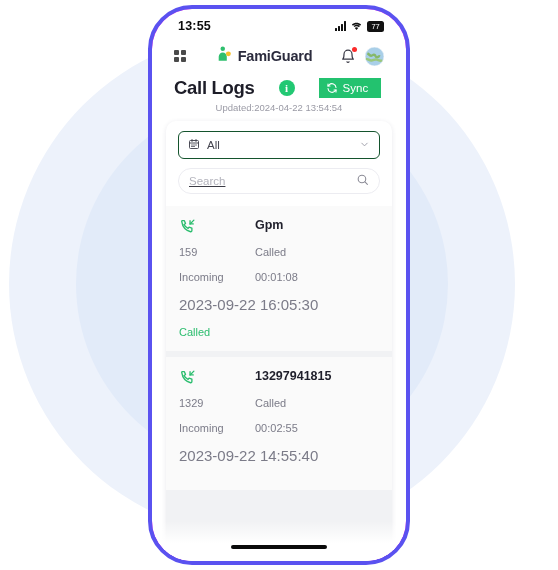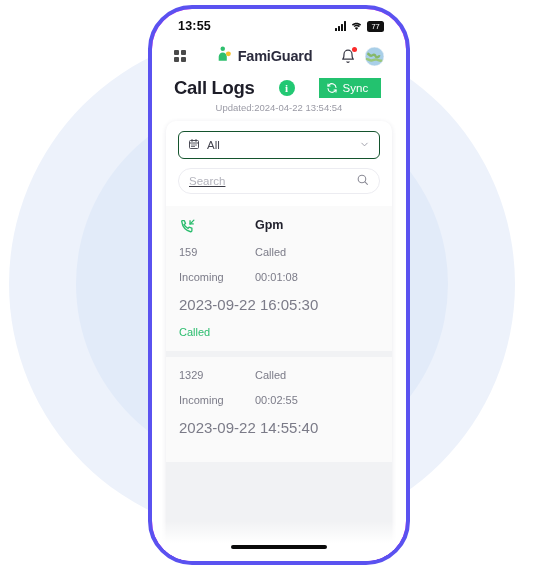--- a/index.html
+++ b/index.html
@@ -437,20 +437,30 @@
             </div>
             <div class="rec-row">
               <div class="rec-col-a">Incoming</div>
               <div class="rec-col-b">00:01:08</div>
             </div>
             <div class="rec-date">2023-09-22 16:05:30</div>
             <div class="block-link">Called</div>
           </div>
 
           <div class="record">
+            <div class="rec-head">
+              <div class="rec-icon">
+                <svg width="17" height="17" viewBox="0 0 24 24" fill="none" stroke="#2bbd6e" stroke-width="1.9" stroke-linecap="round" stroke-linejoin="round">
+                  <path d="M4.2 3.8h3.4l1.6 4-2 1.4a11.5 11.5 0 005.6 5.6l1.4-2 4 1.6v3.4a1.6 1.6 0 01-1.8 1.6A16.6 16.6 0 014 5.6a1.6 1.6 0 01.2-1.8z"></path>
+                  <path d="M21 3l-5.4 5.4"></path>
+                  <path d="M15.6 3.9v4.5h4.5"></path>
+                </svg>
+              </div>
+              <div class="rec-name">13297941815</div>
+            </div>
             <div class="rec-row">
               <div class="rec-col-a">1329</div>
               <div class="rec-col-b">Called</div>
             </div>
             <div class="rec-row">
               <div class="rec-col-a">Incoming</div>
               <div class="rec-col-b">00:02:55</div>
             </div>
             <div class="rec-date">2023-09-22 14:55:40</div>
           </div>

